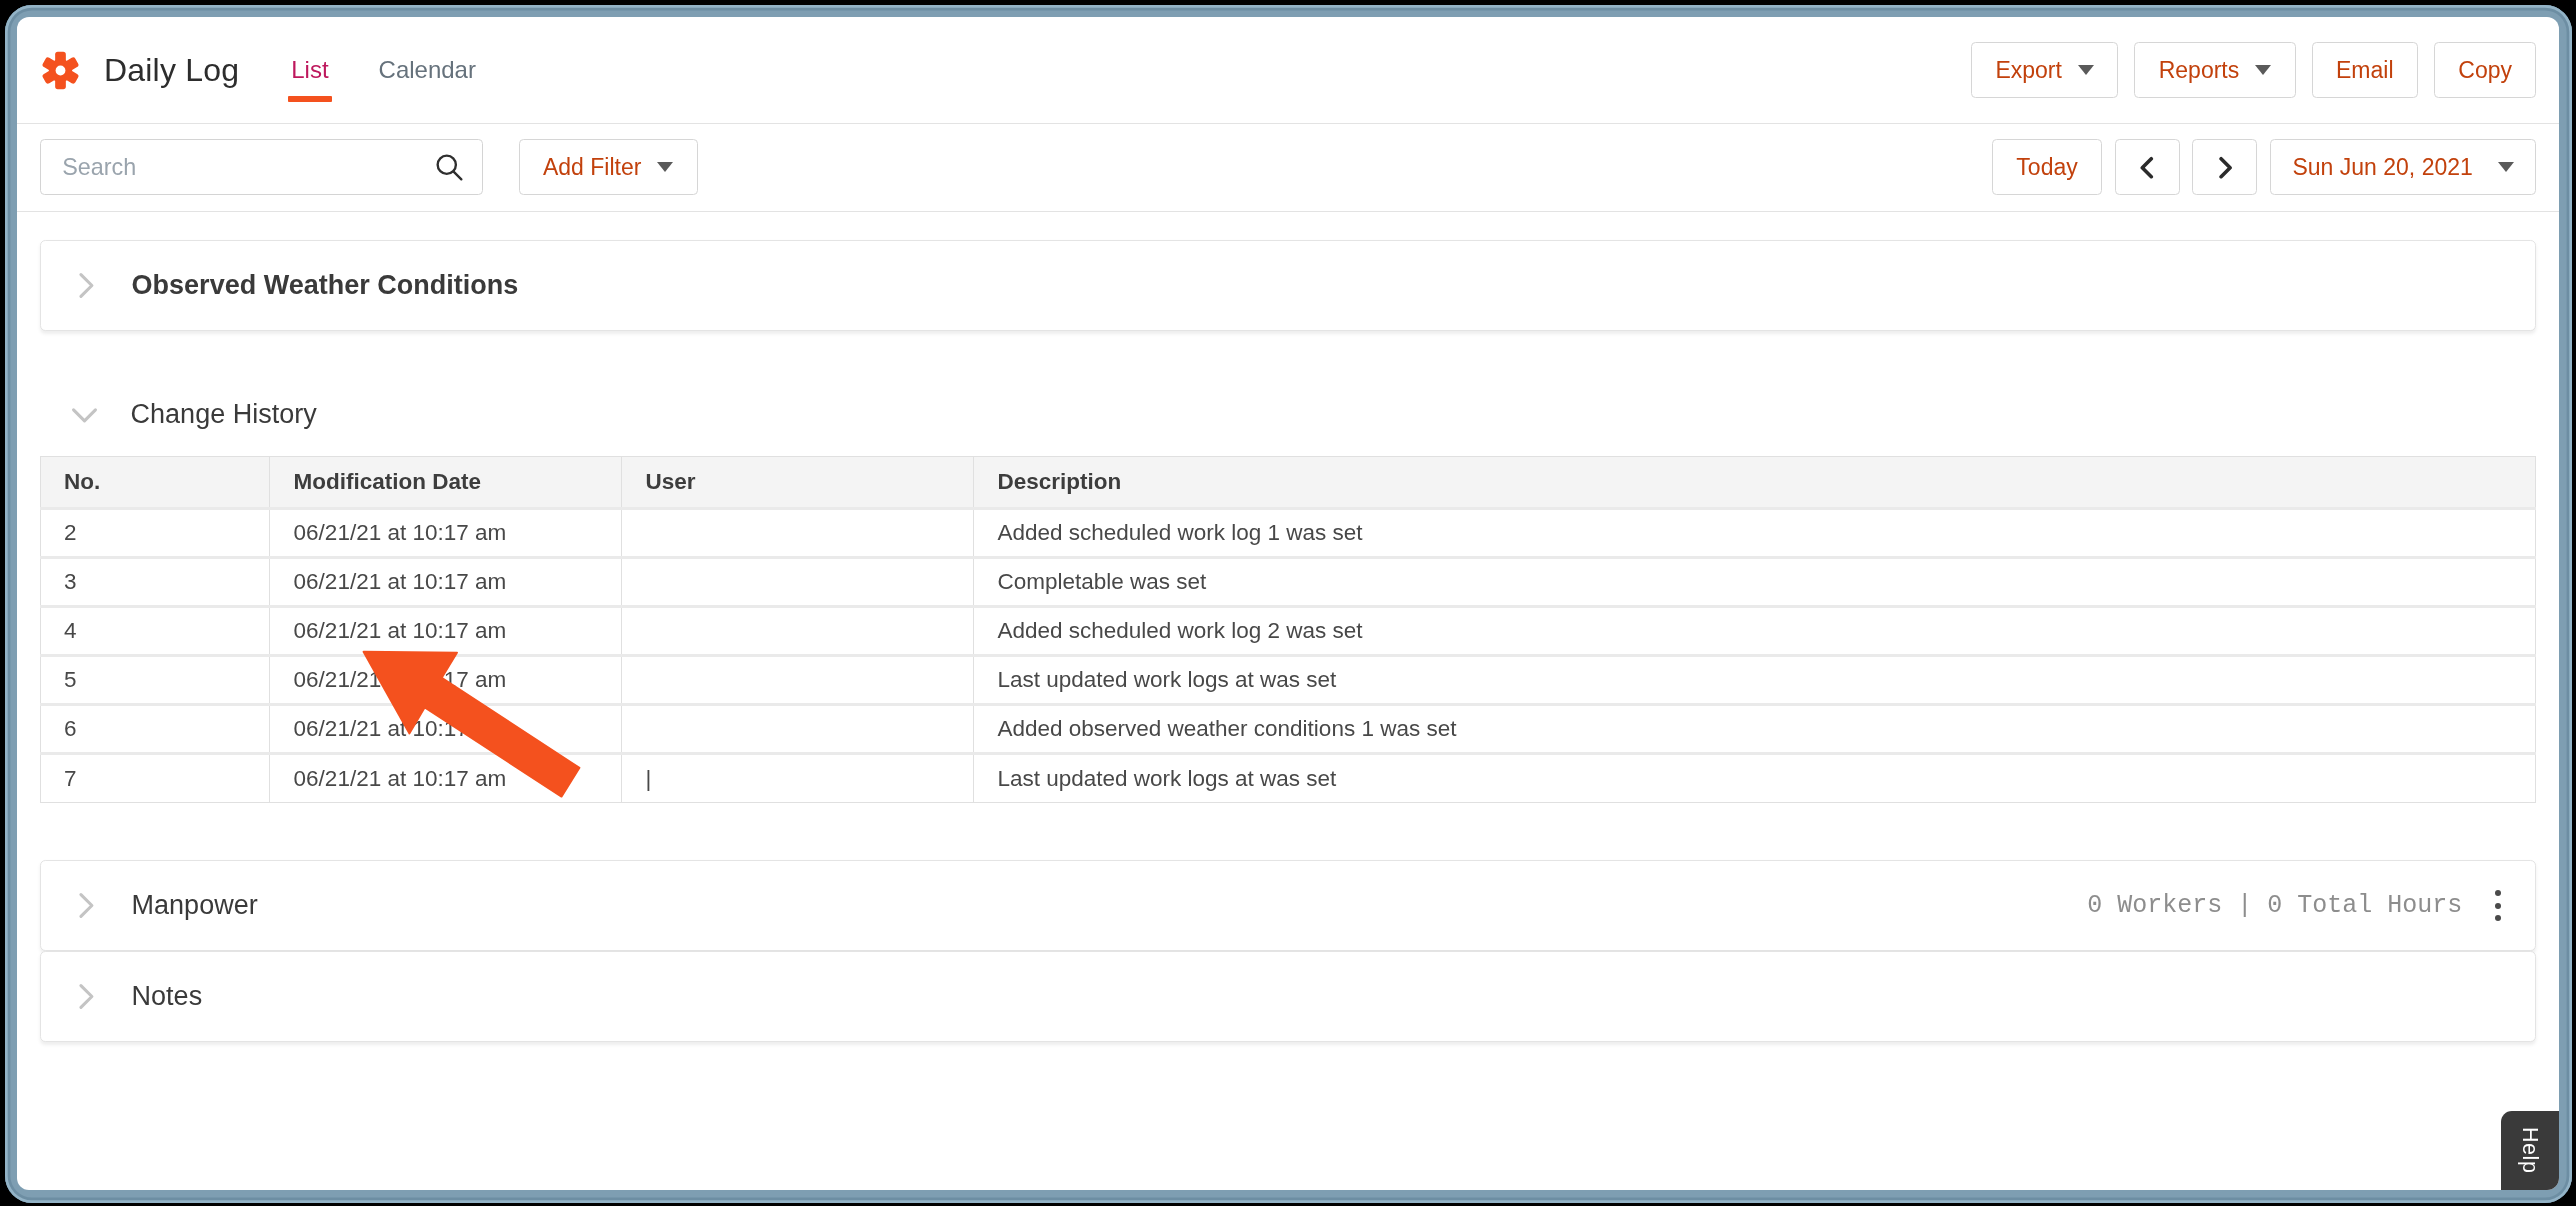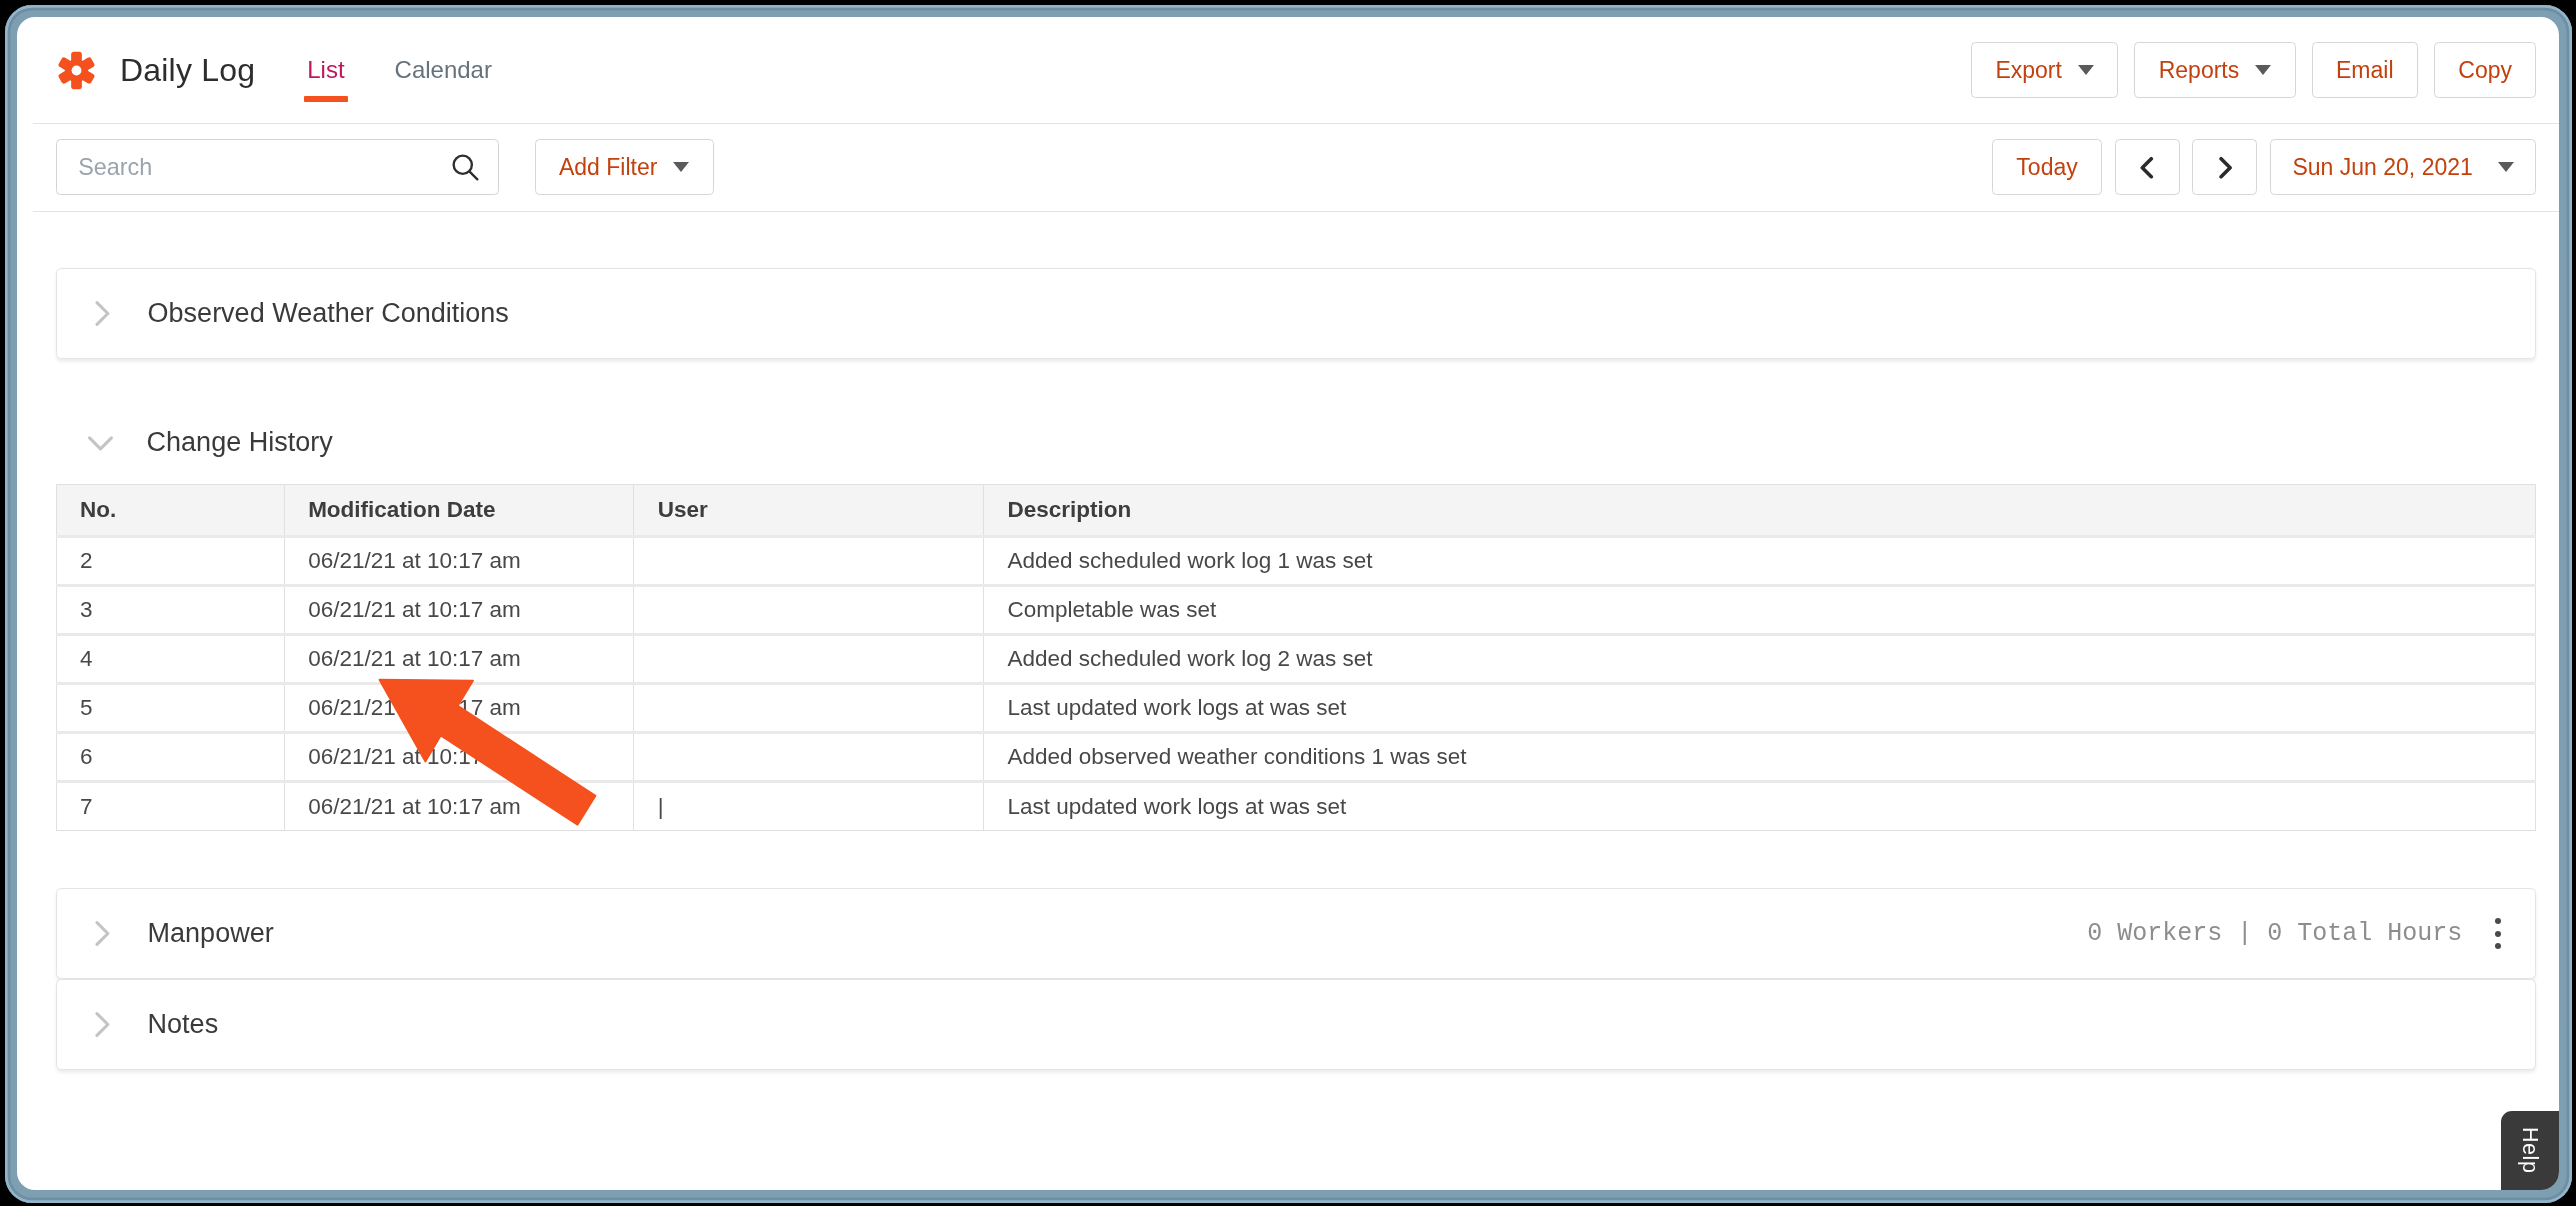--- a/index.html
+++ b/index.html
@@ -1,20 +1,20 @@
 <!DOCTYPE html>
 <html style="font-size:14.4px"><head>
 <meta charset="utf-8">
 <style>
   * { margin:0; padding:0; box-sizing:border-box; }
   html,body { width:2576px; height:1207px; background:#000; font-family:"Liberation Sans", sans-serif; }
   .stage { position:relative; width:2576px; height:1207px; background:#000; overflow:hidden; }
   .frame { position:absolute; inset:4.5px; border-radius:27px; background:#7e9eb2;
            box-shadow: inset 0 0 0 2.7px #93b3c6, inset 0 0 0 5.4px #6d8ea3; }
-  .screen { position:absolute; inset:12.6px; border-radius:18px; background:#fff; overflow:hidden;padding-left:16px; }
+  .screen { position:absolute; inset:12.6px; border-radius:12px; background:#fff; overflow:hidden; }
 
   
   .header { display:flex; align-items:center; height:106px; padding:0 22.5px; }
   .gear { width:41px; height:41px; flex:0 0 auto; }
   .app-title { font-size:32px; color:#2d2d2d; margin-left:23.4px; letter-spacing:0.2px; }
   .tabs { display:flex; margin-left:52px; gap:50px; height:100%; align-items:center; }
   .tab { position:relative; font-size:24px; color:#66727c; height:100%; display:flex; align-items:center; cursor:pointer; }
   .tab.active { color:#be185d; }
   .tab.active::after { content:""; position:absolute; left:-3.6px; right:-3.6px; bottom:21.6px; height:5.4px; background:#f4511e; border-radius:0.9px; }
   .header-spacer { flex:1; }
@@ -40,21 +40,21 @@
   .date-btn { padding:0 21.6px; gap:25px; }
   .chev-svg { width:23.4px; height:23.4px; }
 
   
   .main { position:relative; padding:0 22.5px; }
   .card { display:flex; align-items:center; height:91px; border:0.9px solid #e4e4e4; border-radius:5.4px;
           background:#fff; box-shadow:0 2.7px 3.6px rgba(0,0,0,.07); padding:0 29px; cursor:pointer; }
   .card .section-title { margin-left:31px; }
   .section-title { font-size:27px; color:#3a3a3a; }
   .chevron { width:31px; height:31px; flex:0 0 auto; }
-  .card-weather { margin-top:56px; }
+  .card-weather { margin-top:28px;font-weight:bold; }
   .card-manpower { margin-top:57px; }
   .card-notes { }
   .card-right { margin-left:auto; display:flex; align-items:center; gap:27px;font-family:Liberation Mono, monospace; }
   .summary-text { font-size:25px; color:#8d8d8d; }
   .kebab { display:flex; flex-direction:column; gap:6.3px; padding:5.4px; cursor:pointer; }
   .kebab i { width:6.3px; height:6.3px; border-radius:50%; background:#4a4a4a; display:block; }
 
   
   .ch-header { display:flex; align-items:center; margin-top:68px; padding:0 29px; }
   .ch-header .section-title { margin-left:31px; }

